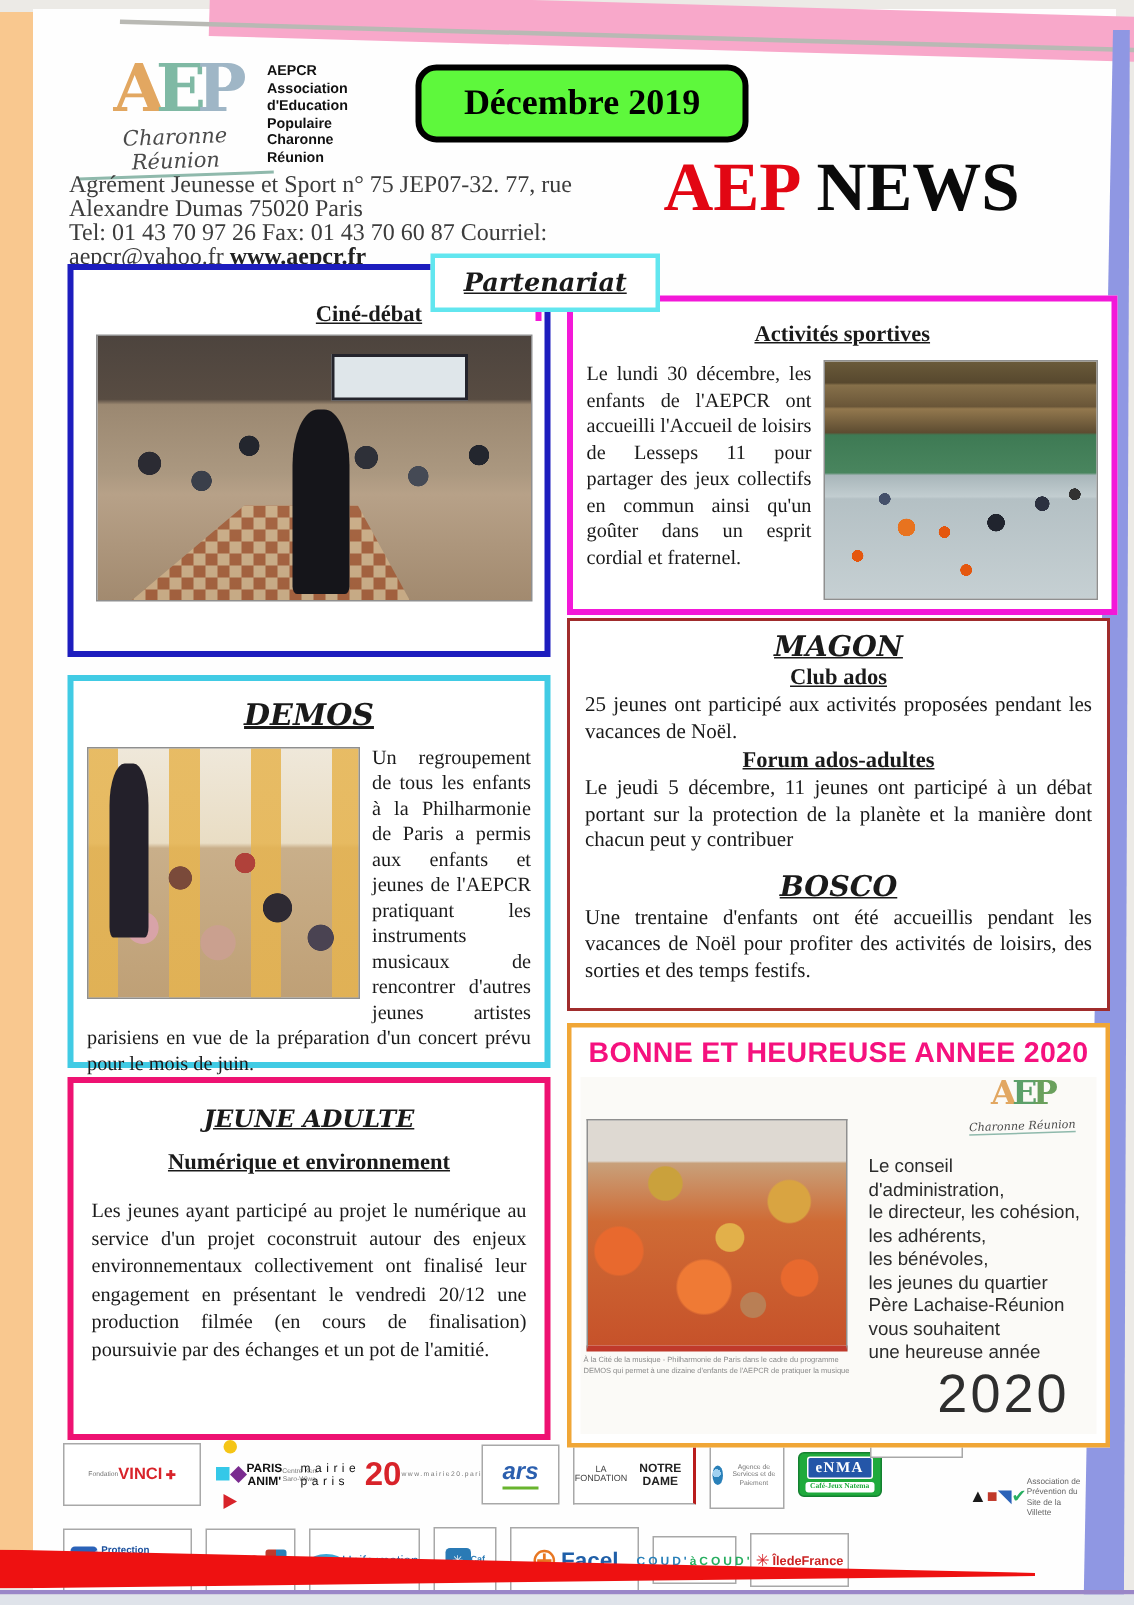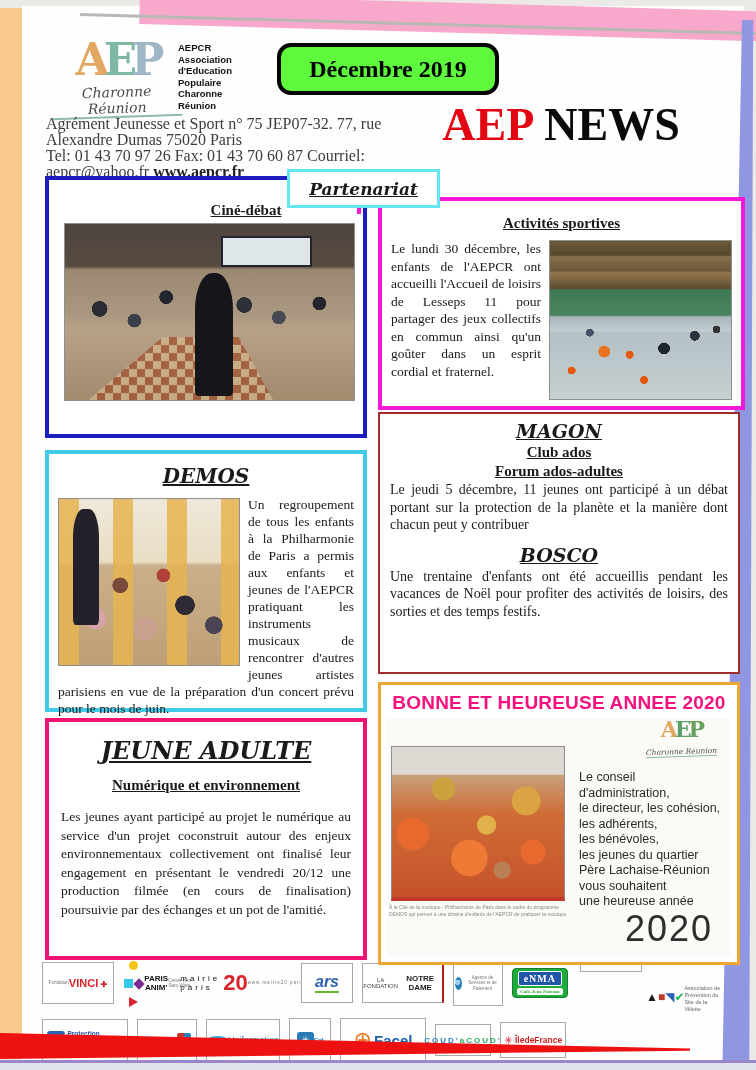--- a/index.html
+++ b/index.html
@@ -104,21 +104,21 @@
       radial-gradient(circle 10px at 70% 64%,#2e2a33 95%,transparent),
       radial-gradient(circle 9px at 86% 76%,#4a4352 95%,transparent),
       radial-gradient(circle 8px at 34% 52%,#7a4a3a 95%,transparent),
       radial-gradient(circle 7px at 58% 46%,#b0413a 95%,transparent),
       repeating-linear-gradient(90deg,rgba(230,180,80,.85) 0 20px,rgba(0,0,0,0) 20px 54px),
       linear-gradient(180deg,#efe8da 0%,#e9ddc4 38%,#c9af8a 40%,#bfa076 100%);}
   .photo-demos .figure{position:absolute;left:8%;top:6%;width:14%;height:70%;background:#23202a;
     border-radius:40% 40% 10% 10%/24% 24% 6% 6%;}
 
   .box-jeune{left:45px;top:718px;width:322px;height:242px;border:4px solid #ee1272;padding:8px 12px;}
-  .box-jeune .head{font-size:24px;margin:6px 0 12px 0;}
+  .box-jeune .head{font-size:16px;margin:6px 0 12px 0;}
   .box-jeune .sub{font-size:15px;margin:0 0 14px 0;}
   .box-jeune .body{font-size:13.5px;line-height:18.5px;}
 
   .box-voeux{left:378px;top:682px;width:362px;height:283px;border:3px solid #f0a636;padding:5px 6px;z-index:4;}
   .voeux-title{font-family:"Liberation Sans",sans-serif;font-weight:bold;font-size:19px;
                color:#f5117e;text-align:center;letter-spacing:.2px;margin:2px 0 4px 0;white-space:nowrap;}
   .voeux-card{position:relative;height:238px;background:#fbfaf7;}
   .photo-voeux{position:absolute;left:4px;top:28px;width:172px;height:150px;border-bottom:4px solid #c0392b;
     background:
       radial-gradient(circle 15px at 78% 36%,#d9a441 92%,transparent),
@@ -222,20 +222,21 @@
     <div class="head h-u center">Activités sportives</div>
     <div class="sport-row">
       <div class="sport-text just">Le lundi 30 décembre, les enfants de l'AEPCR ont accueilli l'Accueil de loisirs de Lesseps 11 pour partager des jeux collectifs en commun ainsi qu'un goûter dans un esprit cordial et fraternel.</div>
       <div class="photo photo-sport"></div>
     </div>
   </div>
 
   <div class="abs secbox box-magon">
     <div class="script center t-script">MAGON</div>
     <div class="h-u center t-sub">Club ados</div>
+    <div class="body just">25 jeunes ont participé aux activités proposées pendant les vacances de Noël.</div>
     <div class="h-u center t-sub">Forum ados-adultes</div>
     <div class="body just">Le jeudi 5 décembre, 11 jeunes ont participé à un débat portant sur la protection de la planète et la manière dont chacun peut y contribuer</div>
     <div class="script center t-script" style="margin-top:10px;">BOSCO</div>
     <div class="body just">Une trentaine d'enfants ont été accueillis pendant les vacances de Noël pour profiter des activités de loisirs, des sorties et des temps festifs.</div>
   </div>
 
   <div class="abs secbox box-demos">
     <div class="script center head">DEMOS</div>
     <div class="demos-flow just">
       <div class="photo photo-demos">
@@ -269,21 +270,21 @@
         <span>les jeunes du quartier</span>
         <span>Père Lachaise-Réunion</span>
         <span>vous souhaitent</span>
         <span>une heureuse année</span>
       </div>
       <div class="voeux-year">2020</div>
     </div>
   </div>
 
   <div class="abs lrow row1">
-    <div class="logo-box" style="width:72px;height:42px;">
+    <div class="logo-box" style="width:92px;height:42px;">
       <span class="tiny">Fondation</span>
       <span style="font-size:11px;font-weight:bold;color:#d8232a;"><span>VINCI</span><span style="font-size:8px;"> ✚</span></span>
     </div>
     <div class="logo-box noborder" style="width:68px;height:46px;">
       <div><span class="shape sh-circle"></span><span class="shape sh-square"></span><span class="shape sh-diamond"></span><span class="shape sh-tri"></span></div>
       <span style="font-size:8px;font-weight:bold;color:#111;">PARIS ANIM'</span>
       <span class="tiny">Centre Ken Saro-Wiwa</span>
     </div>
     <div class="logo-box noborder" style="width:92px;height:46px;">
       <div style="display:flex;align-items:center;gap:3px;">

